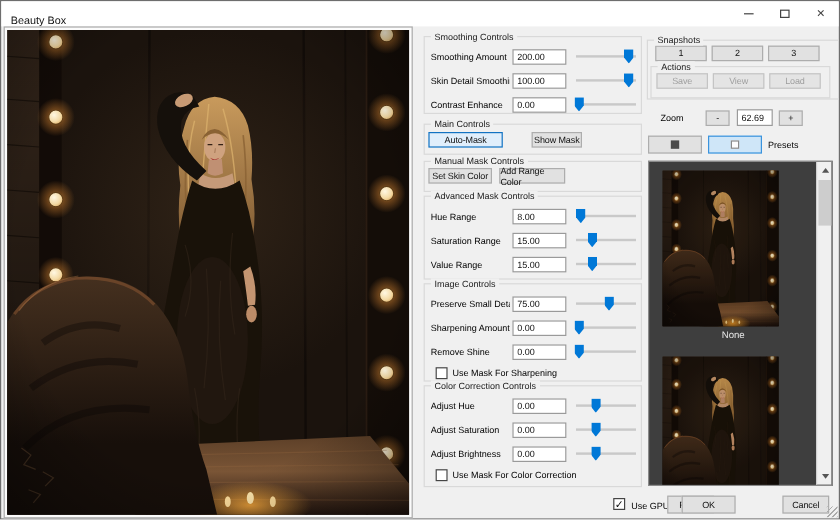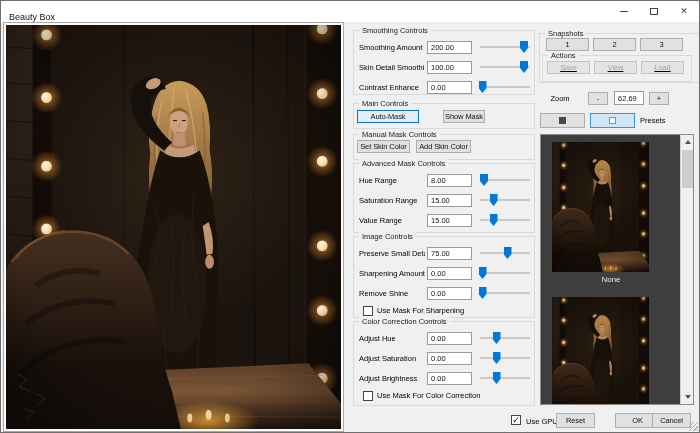--- a/index.html
+++ b/index.html
@@ -46,21 +46,21 @@
   .g-manual .btnrow { margin:5px 0 0 3px; } .g-manual .b1 { width:53px; } .g-manual .b2 { width:55px; margin-left:6px; }
   .chk-row { display:flex; align-items:center; height:15px; margin-left:4px; }
   .chk { width:10px; height:10px; background:#fff; border:1px solid #454545; flex:none; display:flex; align-items:center; justify-content:center; }
   .chk .mark { font-size:9px; line-height:8px; color:#0b0b0b; }
   .chk-row .clbl { font-size:7.5px; color:#000; margin-left:4px; white-space:nowrap; }
 
   
   .g-snapshots { position:absolute; left:538px; top:32px; width:172px; height:50px; border:1px solid #d9d9d9; }
   .g-snapshots .btnrow { margin:4px 0 0 6px; } .snapbtn { width:43px; margin-right:4px; }
   .g-actions { position:absolute; left:2px; top:21px; width:150px; height:27px; border:1px solid #d9d9d9; }
-  .g-actions .btnrow { margin:5px 0 0 4px;text-decoration:underline; }
+  .g-actions .btnrow { margin:5px 0 0 4px; }
   .zoom-label { position:absolute; left:538px; top:93px; width:42px; text-align:center; font-size:7.5px; color:#000; }
   .zoom-minus { position:absolute; left:587px; top:91px; width:20px; height:13px; }
   .zoom-field { position:absolute; left:613px; top:90px; width:30px; height:14px; margin:0; }
   .zoom-plus { position:absolute; left:648px; top:91px; width:20px; height:13px; }
   .tgl-a { position:absolute; left:539px; top:112px; width:45px; height:15px; }
   .tgl-b { position:absolute; left:589px; top:112px; width:45px; height:15px; }
   .sq-filled { display:block; width:7px; height:7px; background:#4a4a4a; }
   .sq-outline { display:block; width:7px; height:7px; background:#fdfdfd; border:1px solid #8a8a8a; }
   .presets-label { position:absolute; left:639px; top:115px; font-size:7.5px; color:#000; }
 
@@ -73,21 +73,21 @@
   .sb-btn { position:absolute; left:0; width:13px; height:14px; display:flex; align-items:center; justify-content:center; }
   .sb-up { top:0; } .sb-down { bottom:0; }
   .tri-up { width:0; height:0; border-left:3px solid transparent; border-right:3px solid transparent; border-bottom:4px solid #555; }
   .tri-down { width:0; height:0; border-left:3px solid transparent; border-right:3px solid transparent; border-top:4px solid #555; }
   .sb-thumb { position:absolute; left:1px; top:15px; width:11px; height:38px; background:#cdcdcd; }
 
   
   .gpu-chk { position:absolute; left:510px; top:414px; }
   .gpu-lbl { position:absolute; left:525px; top:416px; font-size:7.5px; color:#000; }
   .f-reset { position:absolute; left:555px; top:412px; width:39px; height:15px; }
-  .f-ok { position:absolute; left:614px; top:412px; width:45px; height:15px; }
+  .f-ok { position:absolute; left:567px; top:412px; width:45px; height:15px; }
   .f-cancel { position:absolute; left:651px; top:412px; width:39px; height:15px; }
   .grip { position:absolute; right:1px; bottom:1px; width:9px; height:9px;
           background:repeating-linear-gradient(135deg,#ababab 0 1px,transparent 1px 3px); }
 </style>
 </head>
 <body>
 
 <svg width="0" height="0" style="position:absolute">
   <defs>
     <linearGradient id="bgG" x1="0" y1="0" x2="0" y2="1">
@@ -312,21 +312,21 @@
     <div class="btnrow">
       <div class="btn primary b1">Auto-Mask</div>
       <div class="btn b2">Show Mask</div>
     </div>
   </div>
 
   <div class="grp g-manual">
     <span class="glabel">Manual Mask Controls</span>
     <div class="btnrow">
       <div class="btn b1">Set Skin Color</div>
-      <div class="btn b2">Add Skin Color</div>
+      <div class="btn b2">Add Range Color</div>
     </div>
   </div>
 
   <div class="grp g-advanced">
     <span class="glabel">Advanced Mask Controls</span>
     <div class="rows">
       <div class="ctl-row">
         <span class="lbl">Hue Range</span>
         <input class="val" readonly="" value="8.00" style="">
         <div class="slider">

